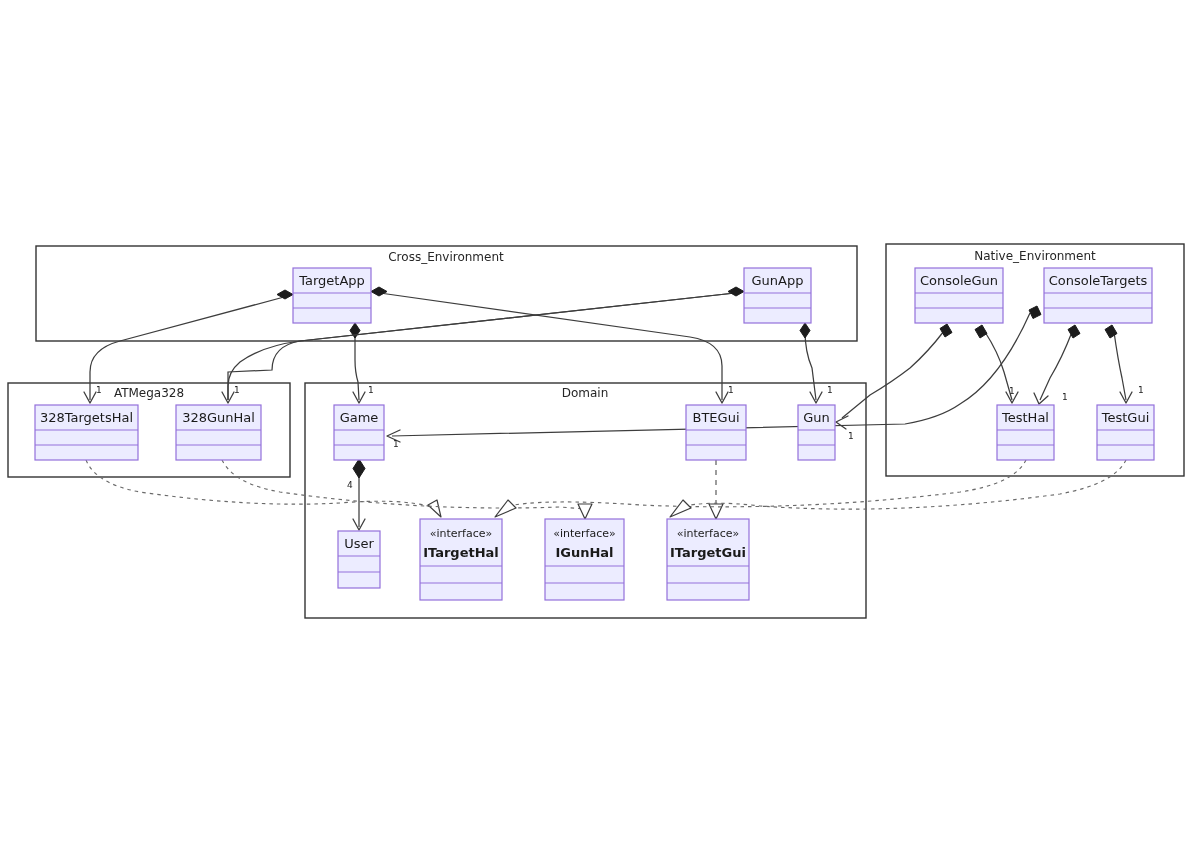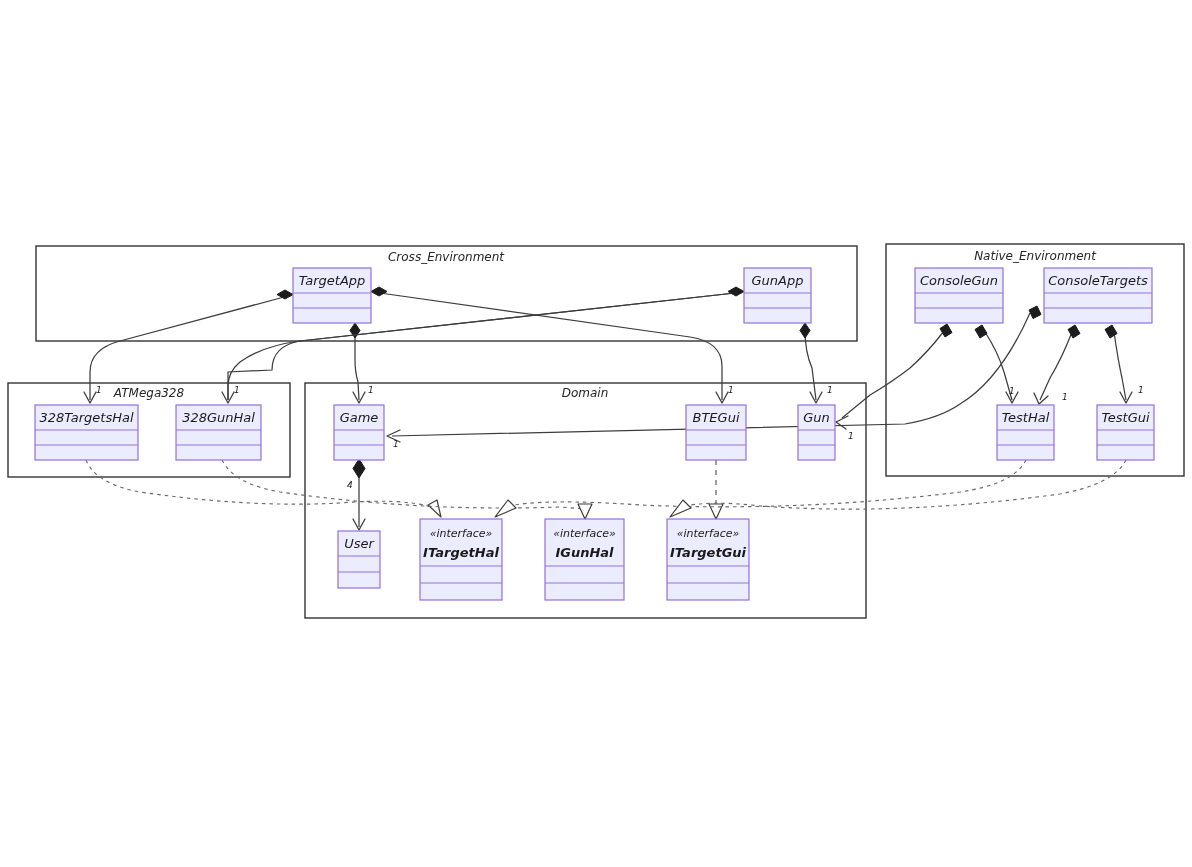--- a/index.html
+++ b/index.html
@@ -11,21 +11,20 @@
   body {
     width: 1192px;
     height: 867px;
     font-family: "DejaVu Sans", "Liberation Sans", sans-serif;
     overflow: hidden;
   }
   #diagram-root {
     position: relative;
     width: 1192px;
     height: 713px;
-    font-style: italic;
   }
   svg#uml-svg {
     display: block;
     width: 1192px;
     height: 867px;
   }
   .pkg-rect {
     fill: none;
     stroke: #333333;
     stroke-width: 1.4;

